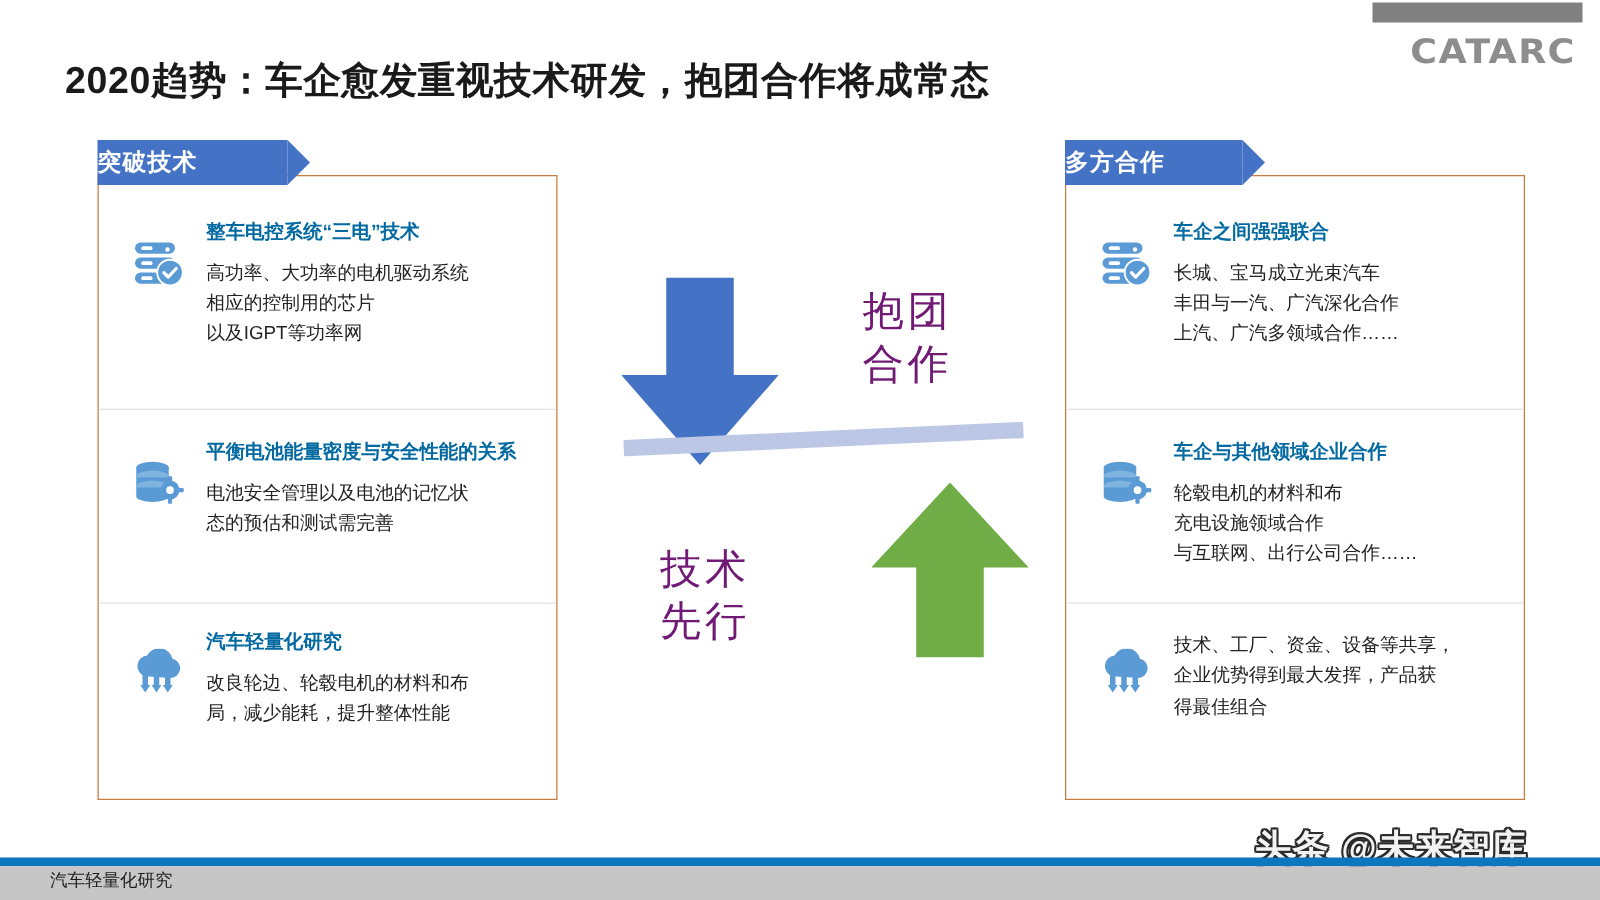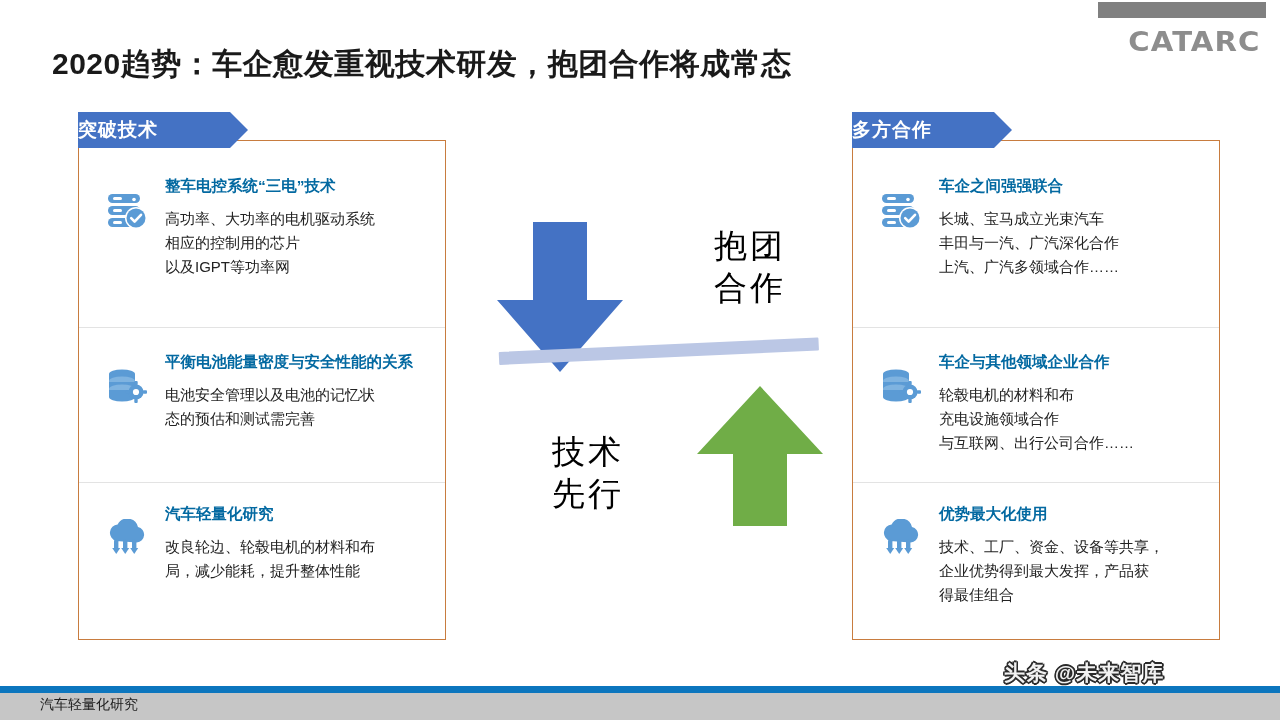--- a/index.html
+++ b/index.html
@@ -141,25 +141,25 @@
     position: absolute;
     left: 499px; top: 352px;
     width: 320px; height: 13px;
     background: #BBC7E5;
     transform: rotate(-2.6deg);
     transform-origin: left center;
     border-radius: 1px;
   }
   .vert-label {
     position: absolute;
-    font-family: Liberation Mono, monospace;
+    font-family: Liberation Sans, sans-serif;
     font-size: 33px;
-    color: #000000;
+    color: #701a75;
     line-height: 1.28;
-    text-align: center;
+    text-align: left;
     letter-spacing: 3px;
     white-space: pre-line;
   }
   #label-cooperate { left: 690px; top: 228px; width: 120px; }
   #label-tech      { left: 528px; top: 434px; width: 120px; }
 
   
   .footer-blue {
     position: absolute; left: 0; top: 686px;
     width: 1280px; height: 7px;
@@ -174,21 +174,21 @@
     position: absolute; left: 40px; top: 696px;
     font-size: 14px;
     color: #1c1c1c;
     white-space: nowrap;
   }
 
   
   .watermark {
     position: absolute;
     left: 1004px; top: 659px;
-    font-size: 21px;
+    font-size: 29px;
     font-weight: bold;
     color: #f2f2f2;
     letter-spacing: 1px;
     white-space: nowrap;
     text-shadow:
       -1.4px -1.4px 0 #2b2b2b,  1.4px -1.4px 0 #2b2b2b,
       -1.4px  1.4px 0 #2b2b2b,  1.4px  1.4px 0 #2b2b2b,
        0    -1.6px 0 #2b2b2b,   0     1.6px 0 #2b2b2b,
       -1.6px  0    0 #2b2b2b,   1.6px 0    0 #2b2b2b;
   }
@@ -353,21 +353,20 @@
               <rect x="9" y="20" width="4.4" height="11" rx="2.2"></rect>
               <path d="M7.2 29 h8 l-4 6 z"></path>
               <rect x="18" y="20" width="4.4" height="11" rx="2.2"></rect>
               <path d="M16.2 29 h8 l-4 6 z"></path>
               <rect x="27" y="20" width="4.4" height="11" rx="2.2"></rect>
               <path d="M25.2 29 h8 l-4 6 z"></path>
             </g>
           </svg>
         </div>
         <div class="block-text">
-          <div class="block-title">优势最大化使用</div>
           <div class="block-line">技术、工厂、资金、设备等共享，</div>
           <div class="block-line">企业优势得到最大发挥，产品获</div>
           <div class="block-line">得最佳组合</div>
         </div>
       </div>
 
     </div>
   </div>
 
   <div class="arrow-down">

